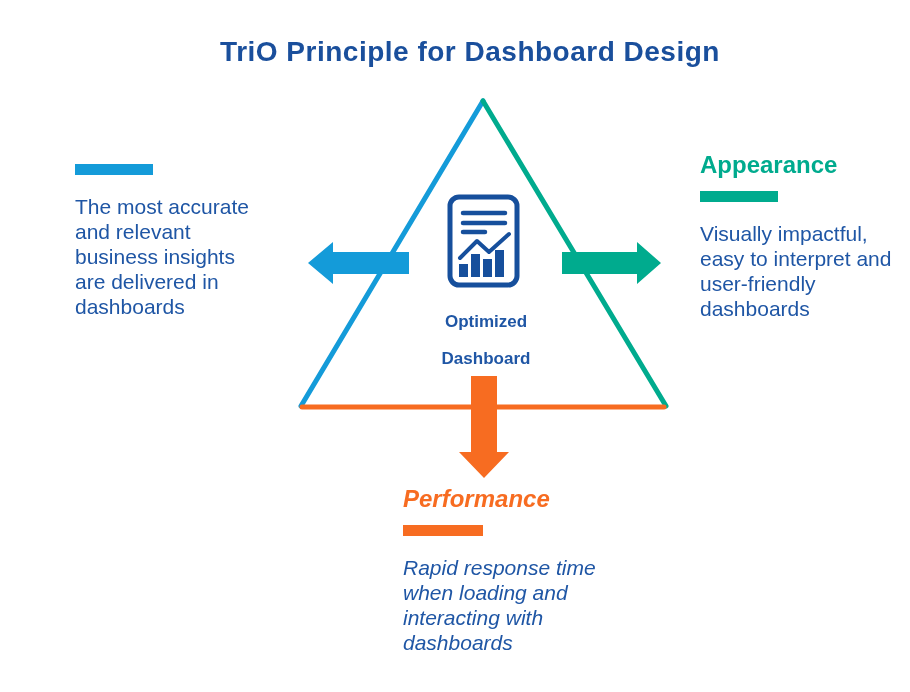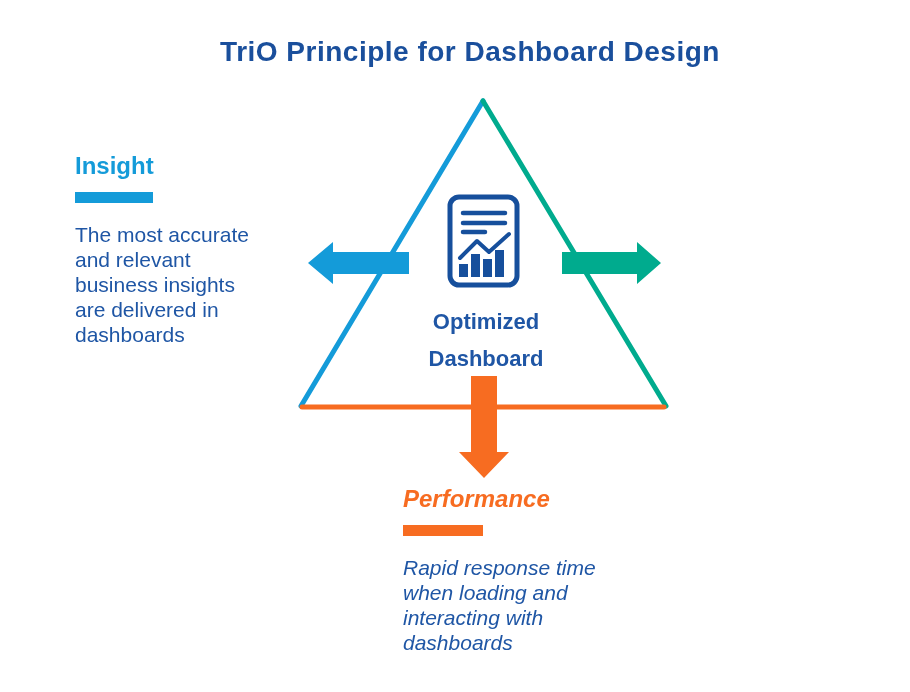--- a/index.html
+++ b/index.html
@@ -34,21 +34,21 @@
   .edge-teal{stroke:var(--appearance-teal);stroke-width:5;stroke-linecap:round;}
   .edge-orange{stroke:var(--performance-orange);stroke-width:5;stroke-linecap:round;}
   .arrow-blue{fill:var(--insight-blue);}
   .arrow-teal{fill:var(--appearance-teal);}
   .arrow-orange{fill:var(--performance-orange);}
   .icon-stroke{stroke:var(--icon-blue);fill:none;}
   .icon-fill{fill:var(--icon-blue);}
   .center-label{
     position:absolute;left:391px;top:303px;width:160px;
     text-align:center;
-    font-size:22px;font-weight:bold;line-height:37px;
+    font-size:17px;font-weight:bold;line-height:37px;
     color:var(--body-blue);
   }
   section{position:absolute;}
   .sec-heading{
     font-size:24px;font-weight:bold;
     display:block;
   }
   .sec-bar{height:11px;margin-top:12px;}
   .sec-body{
     font-size:21px;line-height:25px;
@@ -91,25 +91,29 @@
       <rect class="icon-fill" x="444" y="264" width="9" height="13"></rect>
       <rect class="icon-fill" x="456" y="254" width="9" height="23"></rect>
       <rect class="icon-fill" x="468" y="259" width="9" height="18"></rect>
       <rect class="icon-fill" x="480" y="250" width="9" height="27"></rect>
     </g>
   </svg>
 
   <div class="center-label">Optimized Dashboard</div>
 
   <section class="sec-insight">
-    <span class="sec-heading">Insight</span>
     <div class="sec-bar"></div>
     <p class="sec-body">The most accurate and relevant business insights are delivered in dashboards</p>
   </section>
 
+  <section class="sec-appearance">
+    <span class="sec-heading">Appearance</span>
+    <div class="sec-bar"></div>
+    <p class="sec-body">Visually impactful, easy to interpret and user-friendly dashboards</p>
+  </section>
 
   <section class="sec-performance">
     <span class="sec-heading">Performance</span>
     <div class="sec-bar"></div>
     <p class="sec-body">Rapid response time when loading and interacting with dashboards</p>
   </section>
 
 </div>
 
 </body></html>

